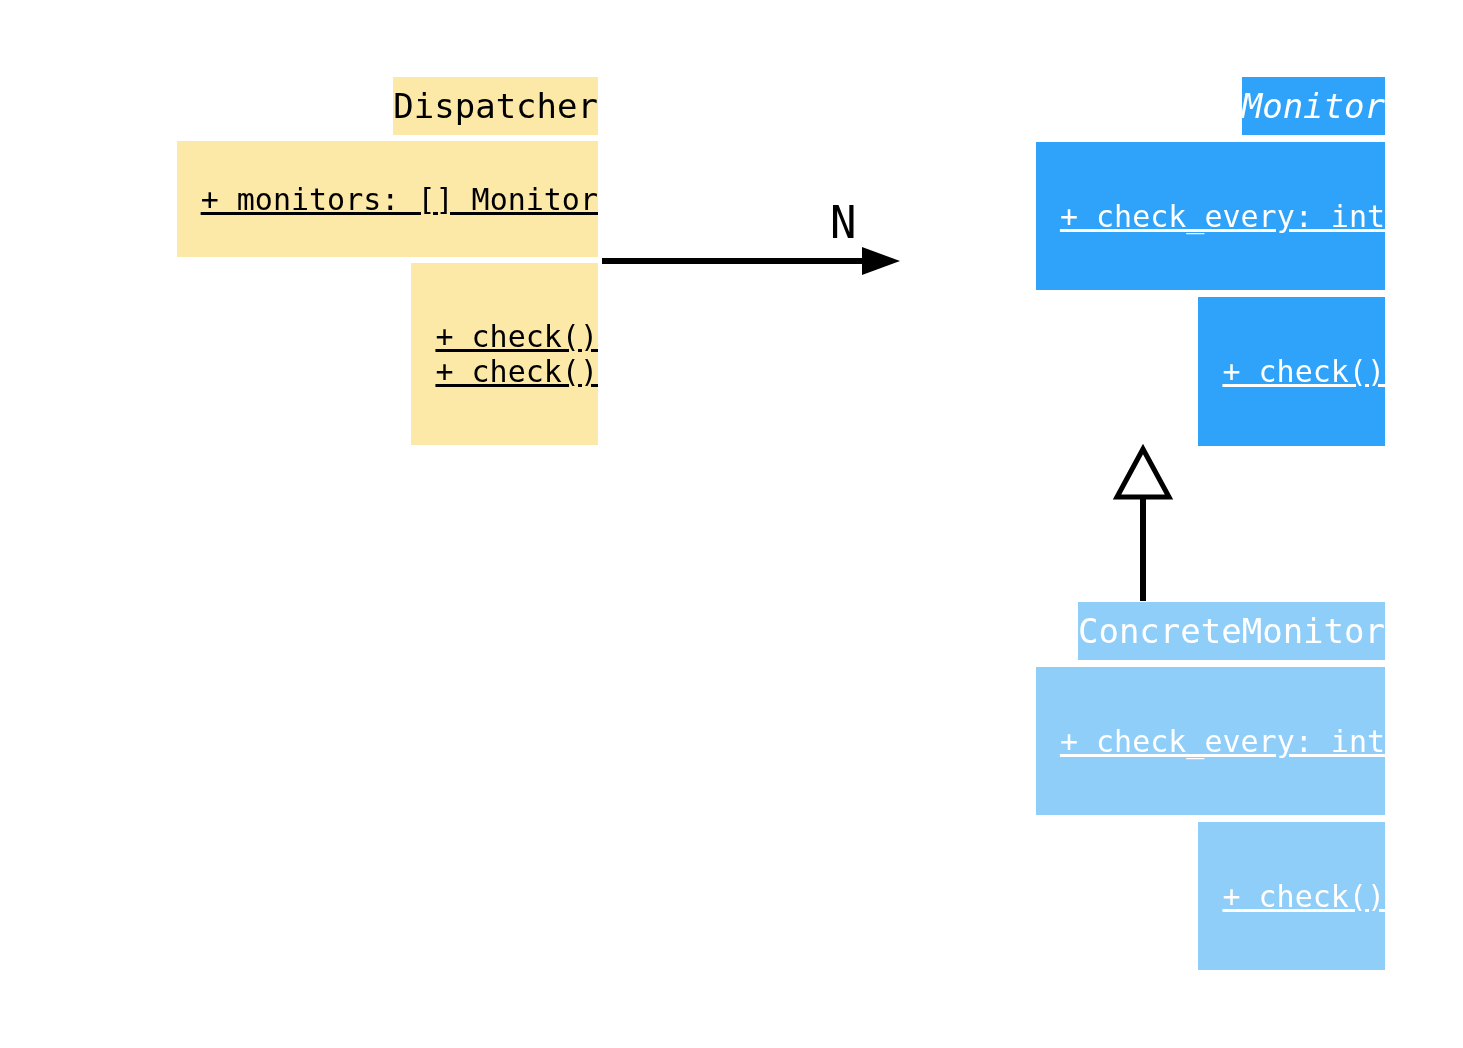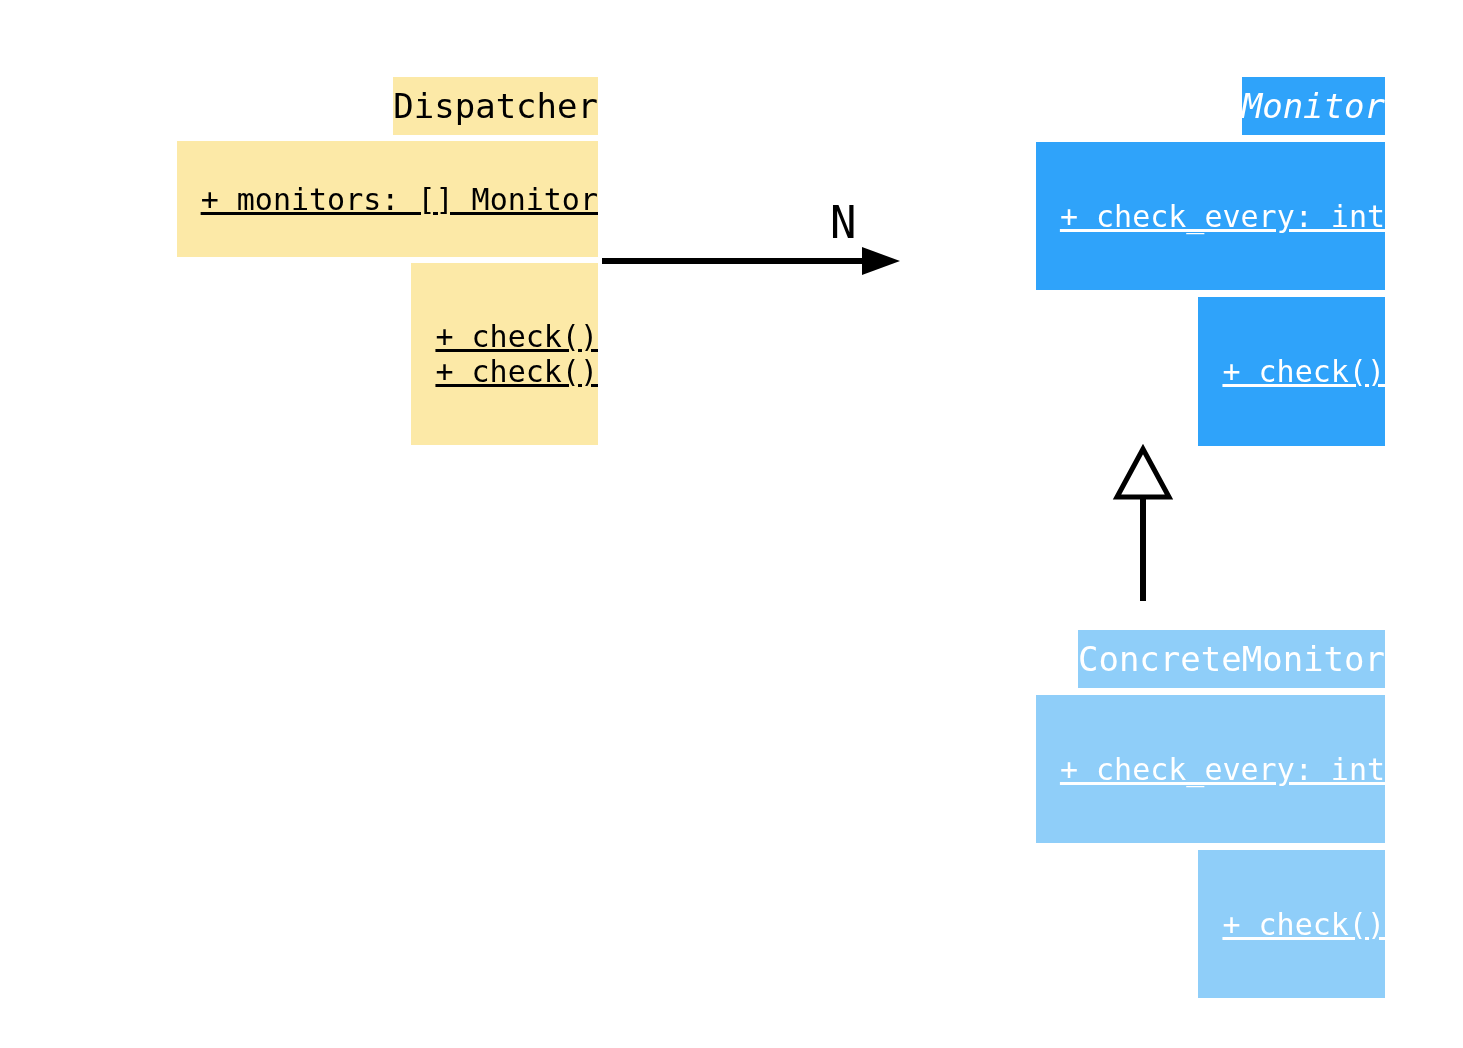--- a/index.html
+++ b/index.html
@@ -71,21 +71,21 @@
       <span class="title-text" style="font-style: italic;">Monitor</span>
     </div>
     <div class="sec attrs" style="height:148px">
       <div class="line">+ check_every: int</div>
     </div>
     <div class="sec methods" style="height:149px">
       <div class="line">+ check()</div>
     </div>
   </div>
 
-  <div class="uml-class" style="left: 900px; top: 602px; width: 485px; gap: 7px; margin-top: 28px; --box-bg: #8FCEF9; --box-text: #FFFFFF;">
+  <div class="uml-class" style="left: 900px; top: 602px; width: 485px; gap: 7px; --box-bg: #8FCEF9; --box-text: #FFFFFF;">
     <div class="sec title" style="height:58px">
       <span class="title-text">ConcreteMonitor</span>
     </div>
     <div class="sec attrs" style="height:148px">
       <div class="line">+ check_every: int</div>
     </div>
     <div class="sec methods" style="height:148px">
       <div class="line">+ check()</div>
     </div>
   </div>

